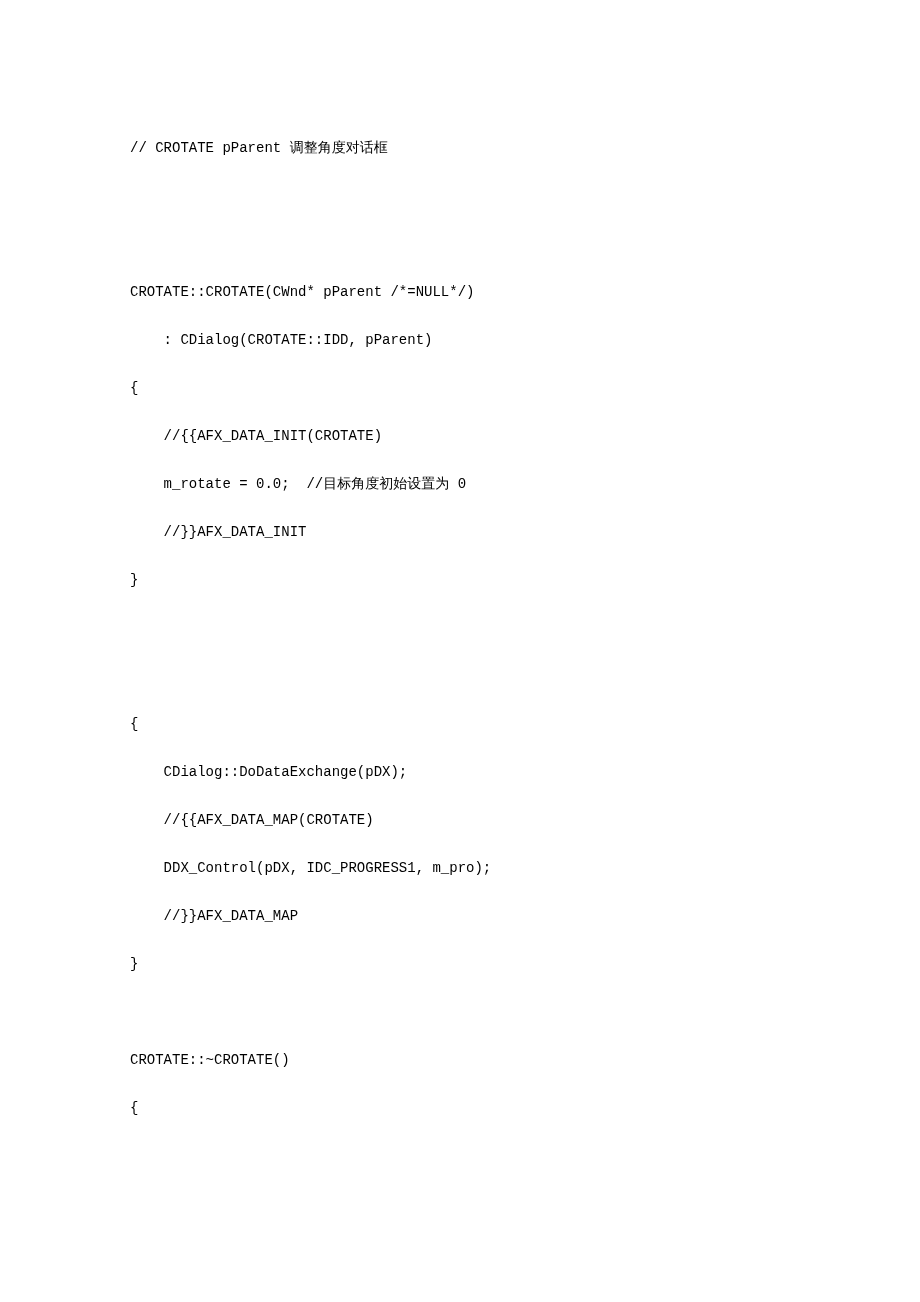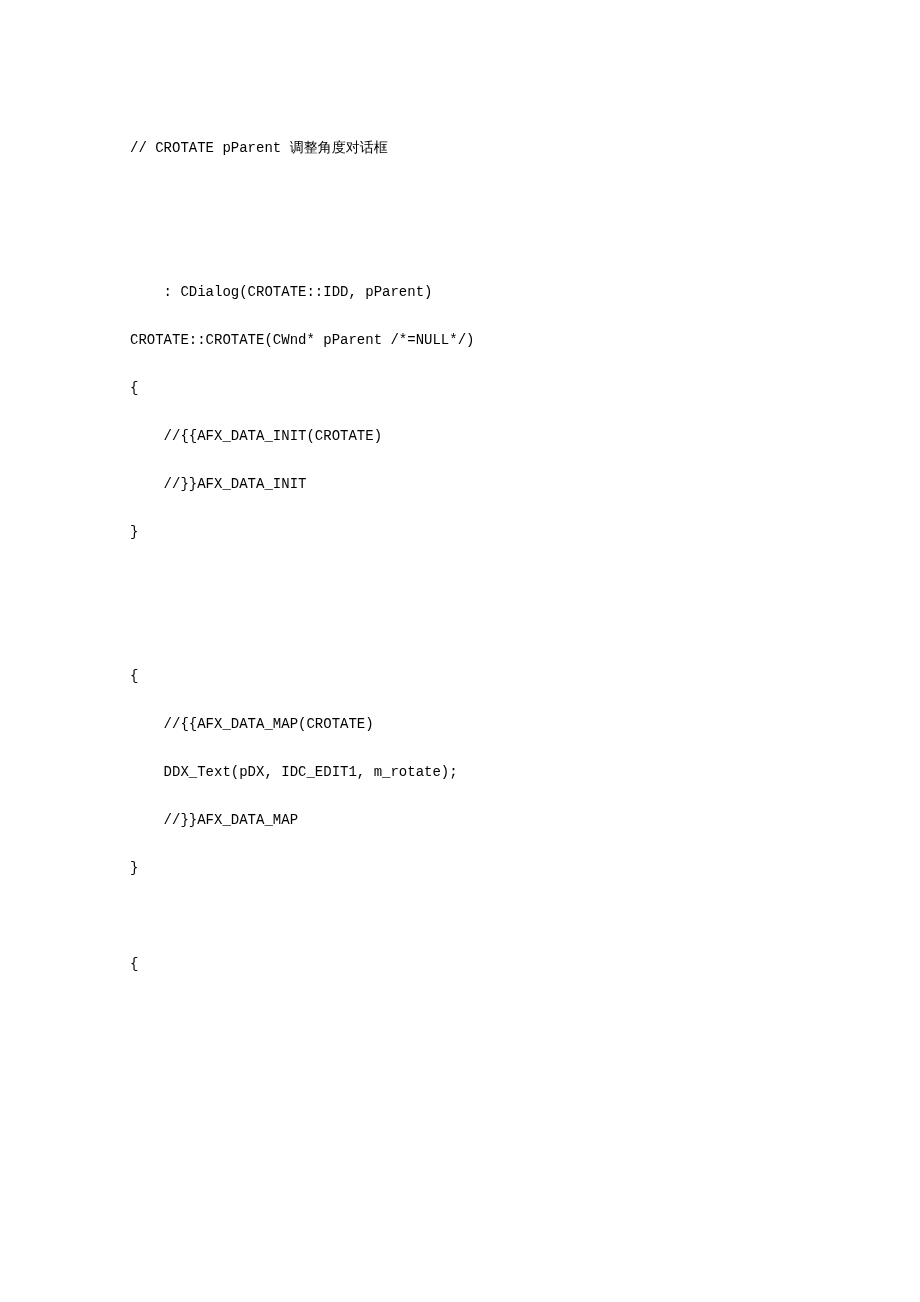--- a/index.html
+++ b/index.html
@@ -21,34 +21,37 @@
       word-break: break-all;
     }
   </style>
 </head>
 <body>
 
 <div class="code-content">
 <div>// CROTATE pParent 调整角度对话框</div>
 <div>&nbsp;</div>
 <div>&nbsp;</div>
+<div>CROTATE::CROTATE(CWnd* pParent /*=NULL*/)</div>
 <div>    : CDialog(CROTATE::IDD, pParent)</div>
-<div>CROTATE::CROTATE(CWnd* pParent /*=NULL*/)</div>
 <div>{</div>
 <div>    //{{AFX_DATA_INIT(CROTATE)</div>
+<div>    m_rotate = 0.0;  //目标角度初始设置为 0</div>
 <div>    //}}AFX_DATA_INIT</div>
 <div>}</div>
 <div>&nbsp;</div>
 <div>&nbsp;</div>
 <div>{</div>
+<div>    CDialog::DoDataExchange(pDX);</div>
 <div>    //{{AFX_DATA_MAP(CROTATE)</div>
-<div>    DDX_Text(pDX, IDC_EDIT1, m_rotate);</div>
+<div>    DDX_Control(pDX, IDC_PROGRESS1, m_pro);</div>
 <div>    //}}AFX_DATA_MAP</div>
 <div>}</div>
 <div>&nbsp;</div>
+<div>CROTATE::~CROTATE()</div>
 <div>{</div>
 
 
 
 
 
 
 
 
 

